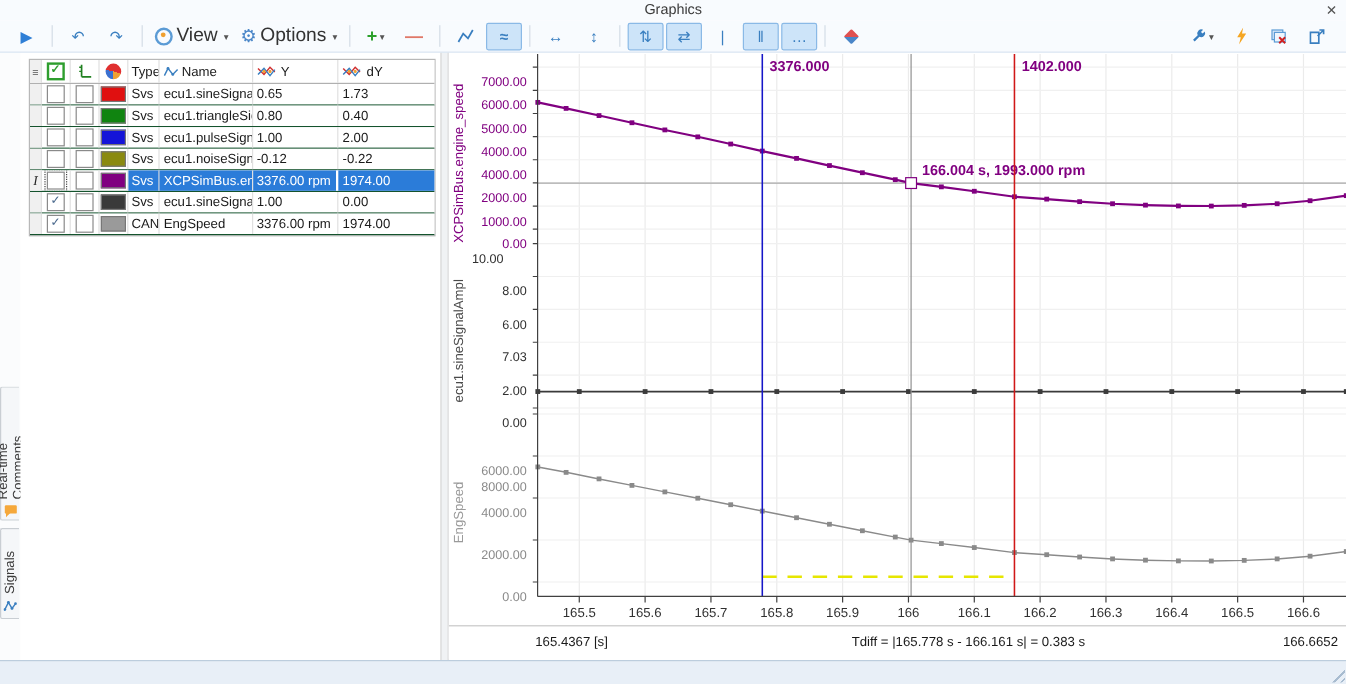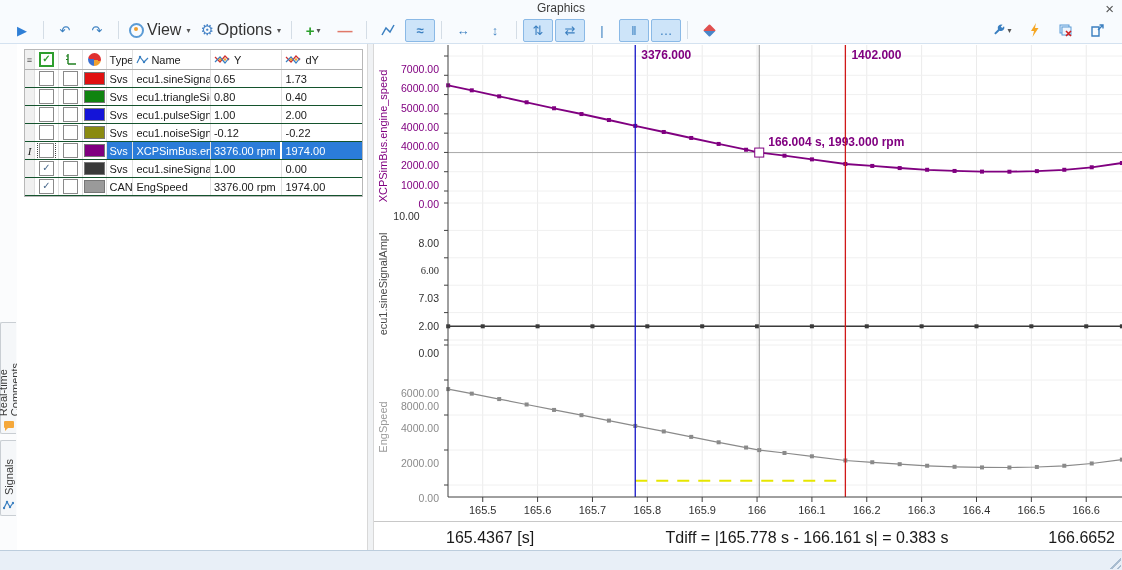--- a/index.html
+++ b/index.html
@@ -58,21 +58,21 @@
   .wheel{width:13px;height:13px;border-radius:50%;background:conic-gradient(#e03030 0 30%,#f0a030 30% 52%,#3a70d0 52% 78%,#e03030 78% 100%);}
   
   #splitter{position:absolute;left:367px;top:44px;width:7px;height:506px;background:#f0f2f4;
             border-left:1px solid #d8d8d8;border-right:1px solid #d8d8d8;box-sizing:border-box;cursor:col-resize;}
   
   #chartpanel{position:absolute;left:374px;top:44px;width:748px;height:506px;background:#fff;}
   #plot{position:absolute;left:69px;top:1px;width:679px;height:476px;}
   #ylabels{position:absolute;left:0;top:12px;width:67px;height:477px;}
   .ytick{position:absolute;left:0;width:65px;text-align:right;font-size:10.5px;}
   .vlabel{position:absolute;left:9px;font-size:11px;white-space:nowrap;transform:translate(-50%,-50%) rotate(-90deg);}
-  #chartfooter{position:absolute;left:0;top:477px;width:748px;height:27px;border-top:1px solid #c8c8c8;background:#fff;font-size:16px;color:#1a1a1a;}
+  #chartfooter{position:absolute;left:0;top:477px;width:748px;height:27px;border-top:1px solid #c8c8c8;background:#fff;font-size:11px;color:#1a1a1a;}
   #foot-left{position:absolute;left:72px;top:7px;}
   #foot-mid{position:absolute;left:433px;top:7px;transform:translateX(-50%);white-space:nowrap;}
   #foot-right{position:absolute;right:7px;top:7px;}
   
   #bottomstrip{position:absolute;left:0;top:550px;width:1122px;height:20px;background:#e8eff7;border-top:1px solid #bccddd;box-sizing:border-box;}
   #grip{position:absolute;right:1px;bottom:1px;width:14px;height:14px;cursor:nwse-resize;
         background:repeating-linear-gradient(135deg,transparent 0 3px,#a8bcd0 3px 4.5px);
         clip-path:polygon(100% 0,100% 100%,0 100%);}
   svg{display:block;}
 </style>
@@ -369,21 +369,21 @@
         <div class="ytick" style="top: 26.2857px; color: rgb(128, 0, 128);">6000.00</div>
         <div class="ytick" style="top: 45.5714px; color: rgb(128, 0, 128); text-align: right;">5000.00</div>
         <div class="ytick" style="top: 64.8571px; color: rgb(128, 0, 128);">4000.00</div>
         <div class="ytick" style="top: 84.1429px; color: rgb(128, 0, 128);">4000.00</div>
         <div class="ytick" style="top: 103.429px; color: rgb(128, 0, 128);">2000.00</div>
         <div class="ytick" style="top: 122.714px; color: rgb(128, 0, 128);">1000.00</div>
         <div class="ytick" style="top: 142px; color: rgb(128, 0, 128);">0.00</div>
         <div class="vlabel" style="top: 79.5px; color: rgb(128, 0, 128);">XCPSimBus.engine_speed</div>
         <div class="ytick" style="top: 154px; color: rgb(48, 48, 48); text-align: center;">10.00</div>
         <div class="ytick" style="top: 181.4px; color: rgb(48, 48, 48);">8.00</div>
-        <div class="ytick" style="top: 208.8px; color: rgb(48, 48, 48); font-family: Liberation Serif, serif;">6.00</div>
+        <div class="ytick" style="top: 208.8px; color: rgb(48, 48, 48);">6.00</div>
         <div class="ytick" style="top: 236.2px; color: rgb(48, 48, 48);">7.03</div>
         <div class="ytick" style="top: 263.6px; color: rgb(48, 48, 48);">2.00</div>
         <div class="ytick" style="top: 291px; color: rgb(48, 48, 48);">0.00</div>
         <div class="vlabel" style="top: 227.5px; color: rgb(74, 74, 74);">ecu1.sineSignalAmpl</div>
         <div class="ytick" style="top: 296px; color: rgb(138, 138, 138); margin-top: 48px;">8000.00</div>
         <div class="ytick" style="top: 331px; color: rgb(138, 138, 138);">6000.00</div>
         <div class="ytick" style="top: 366px; color: rgb(138, 138, 138);">4000.00</div>
         <div class="ytick" style="top: 401px; color: rgb(138, 138, 138);">2000.00</div>
         <div class="ytick" style="top: 436px; color: rgb(138, 138, 138);">0.00</div>
         <div class="vlabel" style="top: 371px; color: rgb(154, 154, 154);">EngSpeed</div>

